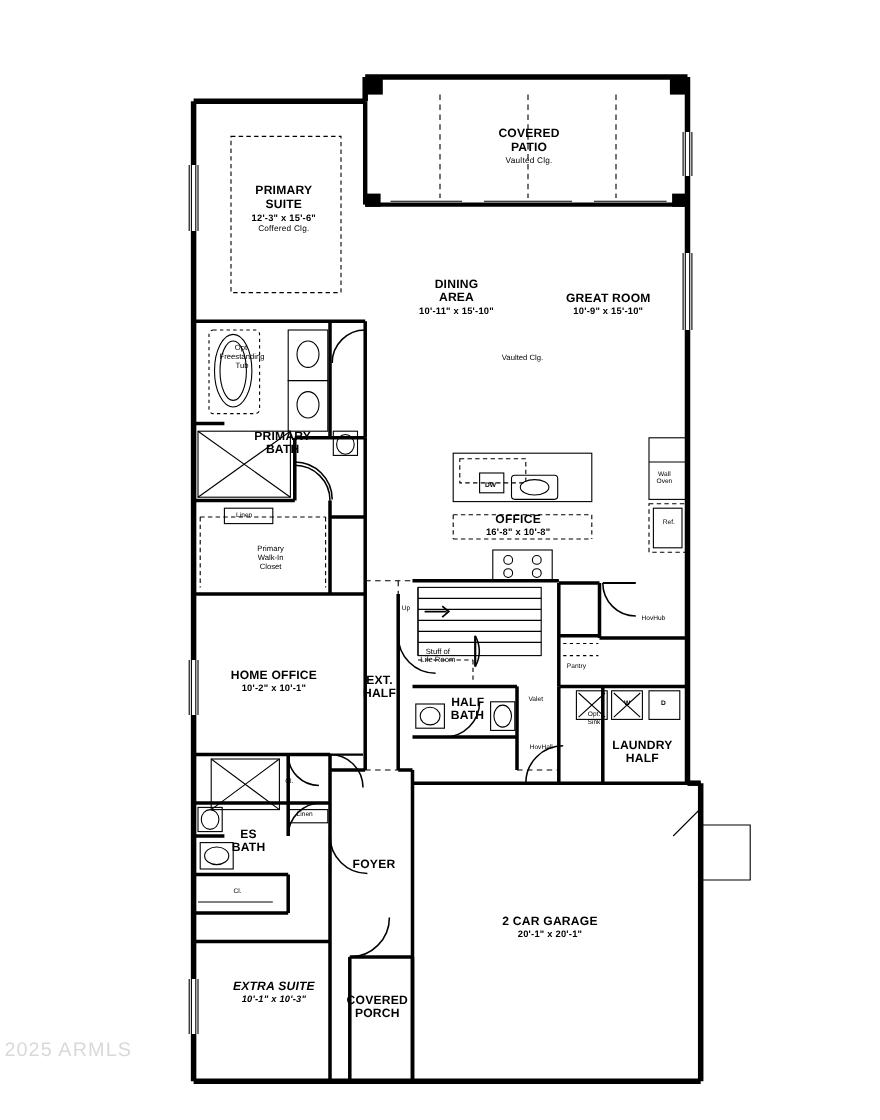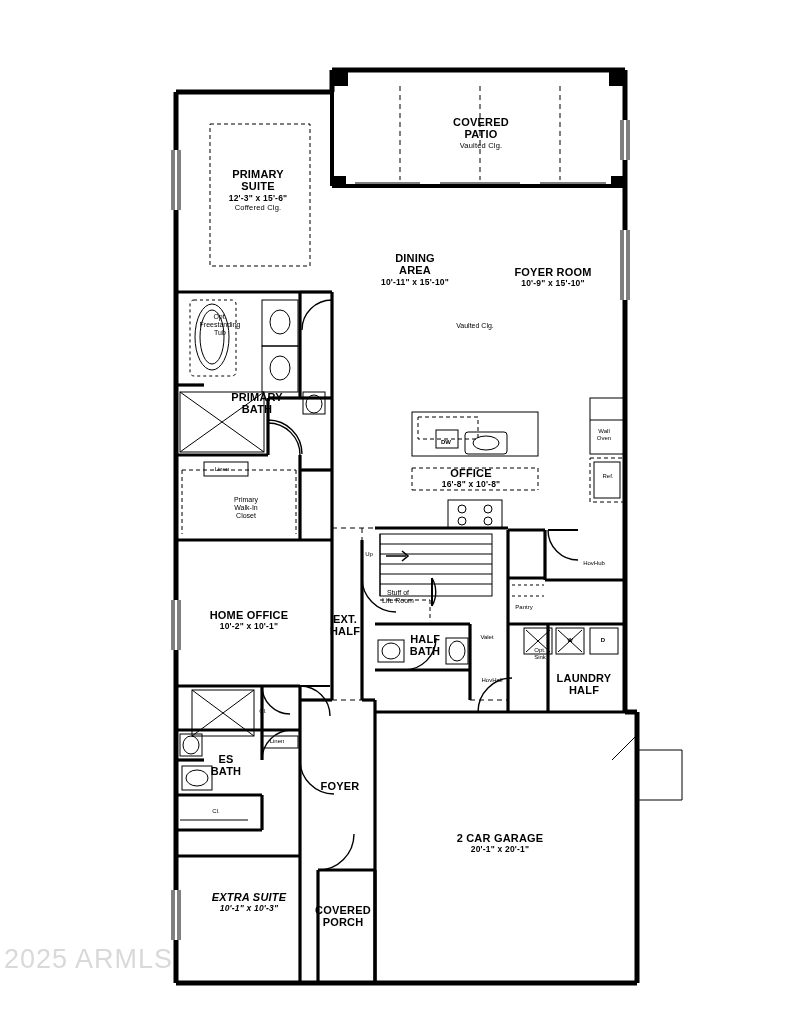--- a/index.html
+++ b/index.html
@@ -9,21 +9,21 @@
   .lbl{position:absolute;text-align:center;line-height:1.12;
        font-family:"Liberation Sans", sans-serif;color:#000;
        white-space:pre;transform:translate(-50%,-50%);}
   .rm{font-weight:bold;font-size:11px;letter-spacing:.2px;}
   .rm .dim{font-weight:bold;font-size:8.5px;display:block;margin-top:1px;}
   .rm .sub{font-weight:normal;font-size:7.5px;display:block;margin-top:1px;}
   .sm{font-size:7px;font-weight:bold;}
   .sm.n{font-weight:normal;}
   .tiny{font-size:6px;font-weight:bold;}
   .tiny.n{font-weight:normal;}
-  .wm{position:absolute;left:4px;top:944px;font-size:27px;color:#d9d9d9;
+  .wm{position:absolute;left:4px;top:944px;font-size:18px;color:#d9d9d9;
       font-family:"Liberation Sans", sans-serif;letter-spacing:1px;}
 </style>
 </head>
 <body>
 
 <svg id="plan" viewBox="0 0 800 1018" xmlns="http://www.w3.org/2000/svg">
   <g fill="none" stroke="#000" stroke-width="1">
 
   <g stroke="#000" stroke-width="5" fill="none">
 
@@ -284,21 +284,21 @@
   </g>
 </svg>
 
 <div id="labels">
     <div class="lbl rm" style="left: 258px; top: 190px;"><span>PRIMARY
 SUITE</span><span class="dim">12'-3" x 15'-6"</span><span class="sub">Coffered Clg.</span></div>
     <div class="lbl rm" style="left: 481px; top: 133px;"><span>COVERED
 PATIO</span><span class="sub">Vaulted Clg.</span></div>
     <div class="lbl rm" style="left: 415px; top: 270px;"><span>DINING
 AREA</span><span class="dim">10'-11" x 15'-10"</span></div>
-    <div class="lbl rm" style="left: 553px; top: 277px;"><span>FOYER ROOM</span><span class="dim">10'-9" x 15'-10"</span></div>
+    <div class="lbl rm" style="left: 553px; top: 277px;"><span>GREAT ROOM</span><span class="dim">10'-9" x 15'-10"</span></div>
     <div class="lbl rm" style="left: 471px; top: 478px;"><span>OFFICE</span><span class="dim">16'-8" x 10'-8"</span></div>
     <div class="lbl rm" style="left: 249px; top: 620px;"><span>HOME OFFICE</span><span class="dim">10'-2" x 10'-1"</span></div>
     <div class="lbl rm" style="left: 500px; top: 843px;"><span>2 CAR GARAGE</span><span class="dim">20'-1" x 20'-1"</span></div>
     <div class="lbl rm" style="left: 249px; top: 902px; font-style: italic;"><span>EXTRA SUITE</span><span class="dim">10'-1" x 10'-3"</span></div>
     <div class="lbl rm" style="left: 584px; top: 684px;"><span>LAUNDRY
 HALF</span></div>
     <div class="lbl rm" style="left: 257px; top: 403px;"><span>PRIMARY
 BATH</span></div>
     <div class="lbl rm" style="left: 425px; top: 645px; text-align: right;"><span>HALF
 BATH</span></div>

